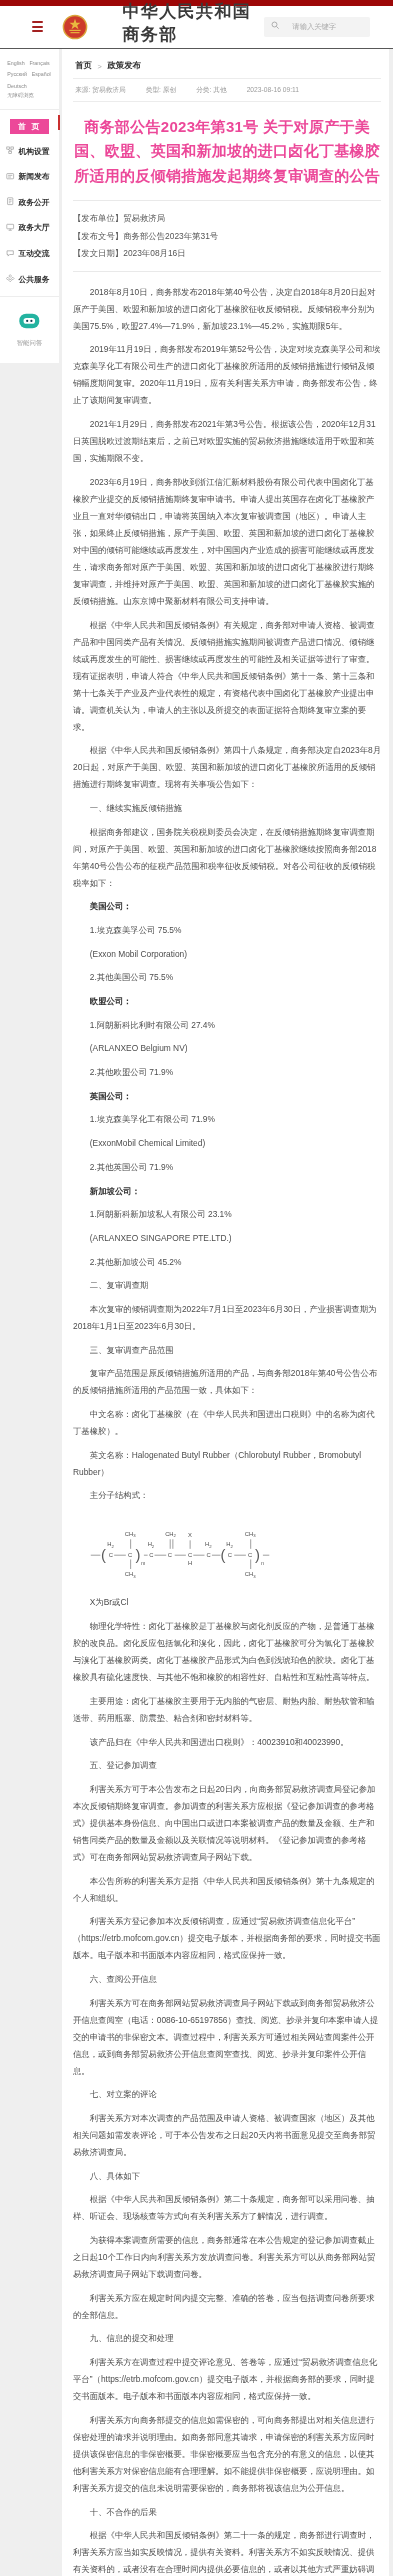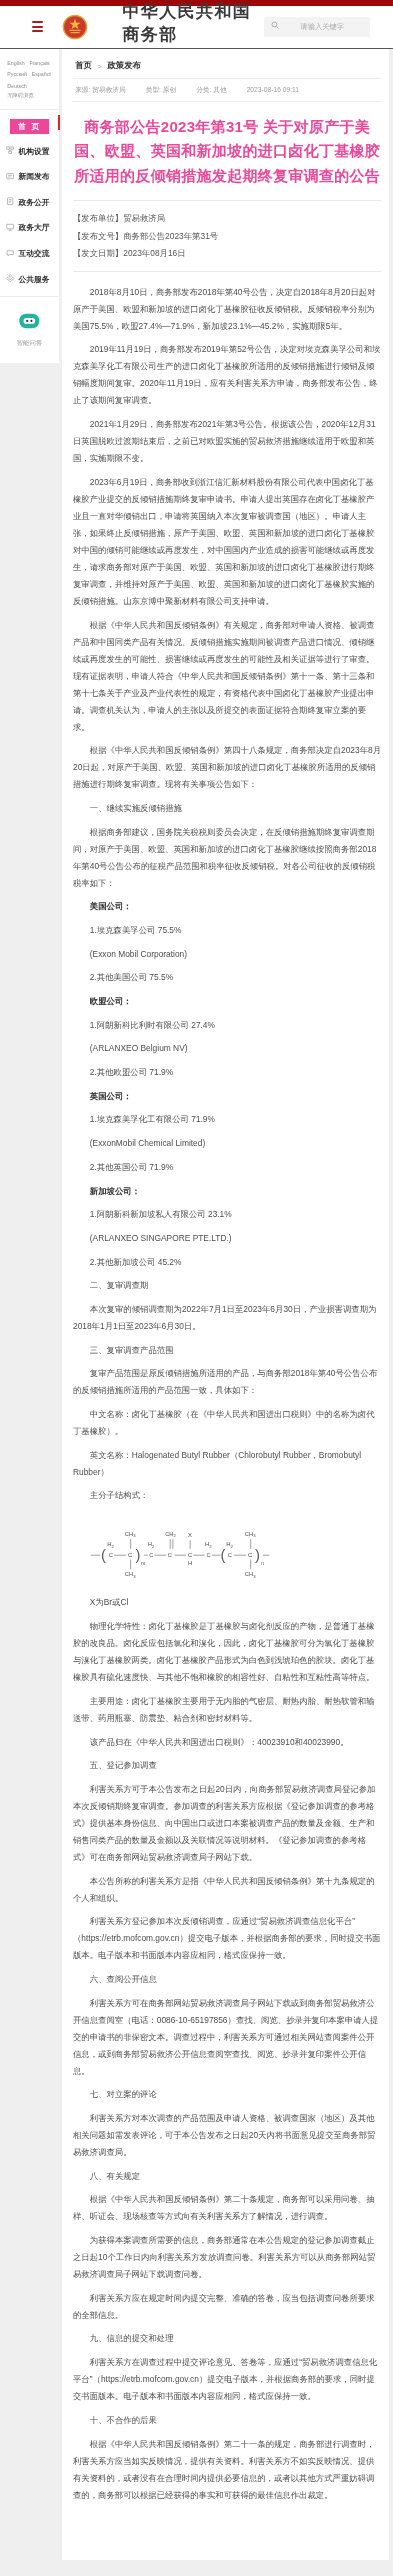--- a/index.html
+++ b/index.html
@@ -18,21 +18,21 @@
   }
   .hamburger { width:13.4px; display:flex; flex-direction:column; gap:2.2px; cursor:pointer; }
   .hamburger span { display:block; height:2px; border-radius:1.1px; background:#a32020; }
   .emblem { margin-left:19px; width:26px; height:26px; flex:0 0 auto; }
   .brand { margin-left:6.7px; }
   .brand-cn { font-size:17px; font-weight:700; color:#3a3a3a; letter-spacing:1.4px;margin-left:28px; }
   .brand-en { font-size:3.9px; color:#8a8a8a; letter-spacing:0.3px; margin-top:1.7px; }
   .search {
     margin-left:auto; margin-right:23.5px; width:128px; height:20px;
     background:#f3f3f3; border-radius:1.7px; display:flex; align-items:center;
-    padding:0 6.7px; gap:21px; cursor:text;
+    padding:0 6.7px; gap:13px; cursor:text;
   }
   .search .ph { font-size:7.3px; color:#ababab; }
   
   .main { display:flex; align-items:flex-start; }
   aside {
     width:59px; flex:0 0 auto; background:#fff;
   }
   .langs { padding:8.4px 3.4px 7.8px 7.3px; border-bottom:0.6px solid #ededed; }
   .langs .lng { font-size:5.3px; color:#8b8b8b; line-height:9.5px; margin-right:2.2px; display:inline-block; cursor:pointer; }
   .acc { font-size:5.3px; color:#8b8b8b; line-height:9.5px; cursor:pointer; }
@@ -307,26 +307,27 @@
         <p class="para">主要用途：卤化丁基橡胶主要用于无内胎的气密层、耐热内胎、耐热软管和输送带、药用瓶塞、防震垫、粘合剂和密封材料等。</p>
         <p class="para">该产品归在《中华人民共和国进出口税则》：40023910和40023990。</p>
         <p class="para">五、登记参加调查</p>
         <p class="para">利害关系方可于本公告发布之日起20日内，向商务部贸易救济调查局登记参加本次反倾销期终复审调查。参加调查的利害关系方应根据《登记参加调查的参考格式》提供基本身份信息、向中国出口或进口本案被调查产品的数量及金额、生产和销售同类产品的数量及金额以及关联情况等说明材料。《登记参加调查的参考格式》可在商务部网站贸易救济调查局子网站下载。</p>
         <p class="para">本公告所称的利害关系方是指《中华人民共和国反倾销条例》第十九条规定的个人和组织。</p>
         <p class="para">利害关系方登记参加本次反倾销调查，应通过“贸易救济调查信息化平台”（https://etrb.mofcom.gov.cn）提交电子版本，并根据商务部的要求，同时提交书面版本。电子版本和书面版本内容应相同，格式应保持一致。</p>
         <p class="para">六、查阅公开信息</p>
         <p class="para">利害关系方可在商务部网站贸易救济调查局子网站下载或到商务部贸易救济公开信息查阅室（电话：0086-10-65197856）查找、阅览、抄录并复印本案申请人提交的申请书的非保密文本。调查过程中，利害关系方可通过相关网站查阅案件公开信息，或到商务部贸易救济公开信息查阅室查找、阅览、抄录并复印案件公开信息。</p>
         <p class="para">七、对立案的评论</p>
         <p class="para">利害关系方对本次调查的产品范围及申请人资格、被调查国家（地区）及其他相关问题如需发表评论，可于本公告发布之日起20天内将书面意见提交至商务部贸易救济调查局。</p>
-        <p class="para">八、有关规定</p>
+        <p class="para">八、具体如下</p>
         <p class="para">根据《中华人民共和国反倾销条例》第二十条规定，商务部可以采用问卷、抽样、听证会、现场核查等方式向有关利害关系方了解情况，进行调查。</p>
         <p class="para">为获得本案调查所需要的信息，商务部通常在本公告规定的登记参加调查截止之日起10个工作日内向利害关系方发放调查问卷。利害关系方可以从商务部网站贸易救济调查局子网站下载调查问卷。</p>
         <p class="para">利害关系方应在规定时间内提交完整、准确的答卷，应当包括调查问卷所要求的全部信息。</p>
         <p class="para">九、信息的提交和处理</p>
         <p class="para">利害关系方在调查过程中提交评论意见、答卷等，应通过“贸易救济调查信息化平台”（https://etrb.mofcom.gov.cn）提交电子版本，并根据商务部的要求，同时提交书面版本。电子版本和书面版本内容应相同，格式应保持一致。</p>
+        <p class="para">利害关系方向商务部提交的信息如需保密的，可向商务部提出对相关信息进行保密处理的请求并说明理由。如商务部同意其请求，申请保密的利害关系方应同时提供该保密信息的非保密概要。非保密概要应当包含充分的有意义的信息，以使其他利害关系方对保密信息能有合理理解。如不能提供非保密概要，应说明理由。如利害关系方提交的信息未说明需要保密的，商务部将视该信息为公开信息。</p>
         <p class="para">十、不合作的后果</p>
         <p class="para">根据《中华人民共和国反倾销条例》第二十一条的规定，商务部进行调查时，利害关系方应当如实反映情况，提供有关资料。利害关系方不如实反映情况、提供有关资料的，或者没有在合理时间内提供必要信息的，或者以其他方式严重妨碍调查的，商务部可以根据已经获得的事实和可获得的最佳信息作出裁定。</p>
       </div>
   </section>
 </div>
 
 <div class="scroll-accent"></div>
 
 
 </body></html>

